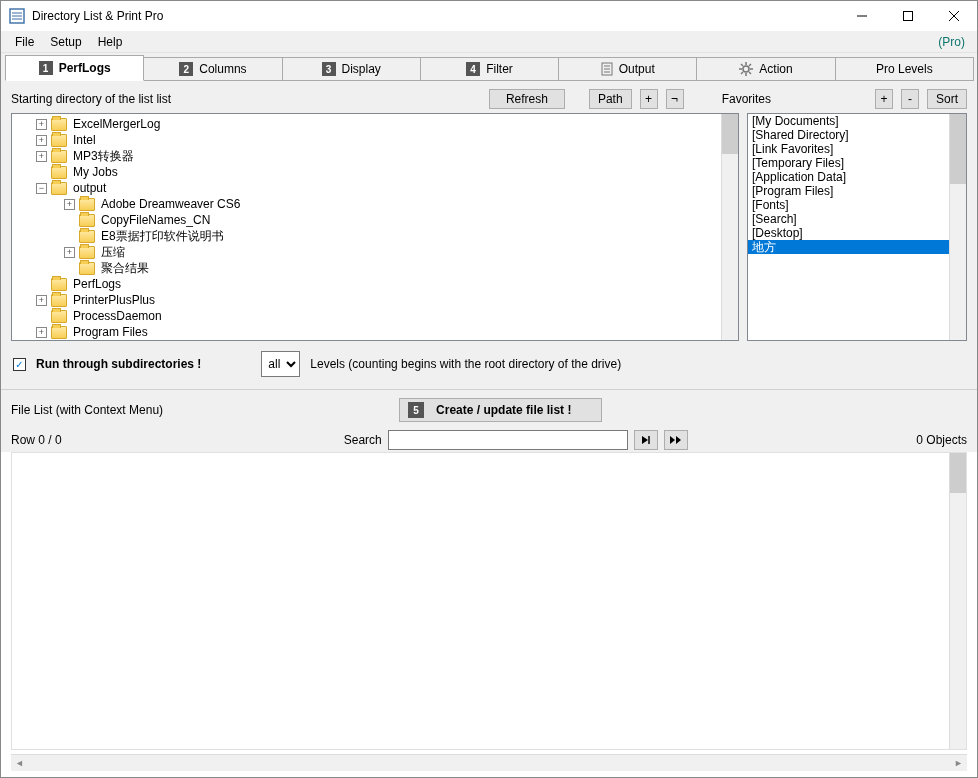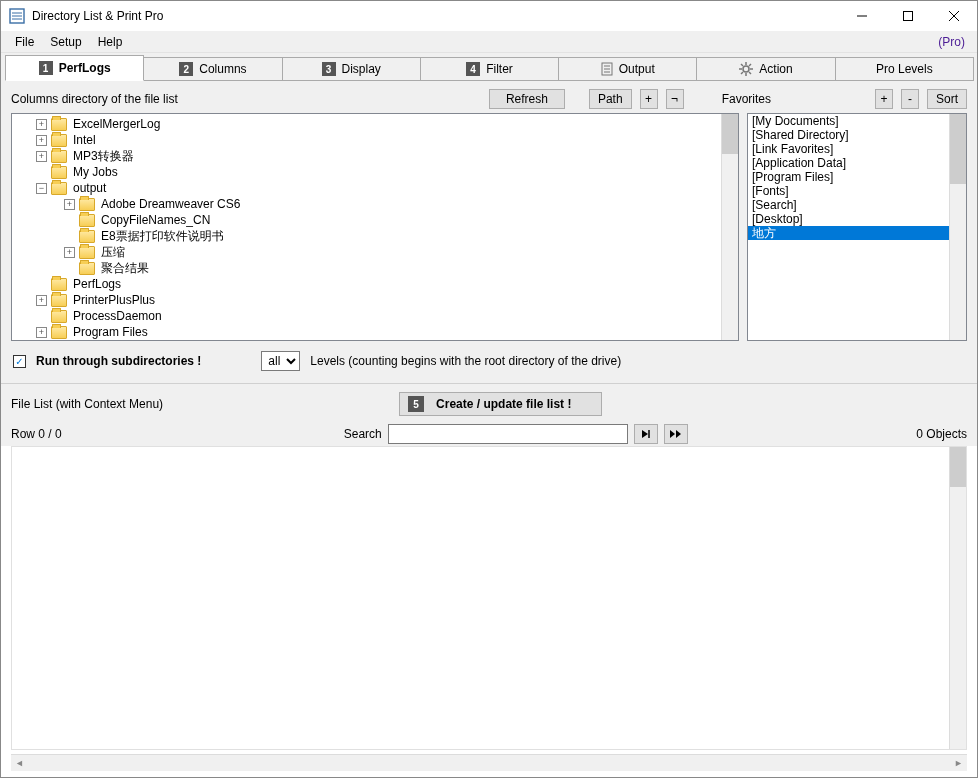--- a/index.html
+++ b/index.html
@@ -5,21 +5,21 @@
 * { box-sizing: border-box; margin: 0; padding: 0; font-family: "Segoe UI", Tahoma, sans-serif; font-size: 12px; }
 body { background: #fff; width: 978px; height: 778px; overflow: hidden; border: 1px solid #888; display: flex; flex-direction: column; }
 .titlebar { height: 30px; display: flex; align-items: center; padding: 0 0 0 8px; background: #fff; }
 .titlebar .appicon { width: 16px; height: 16px; margin-right: 7px; display:inline-flex; align-items:center; justify-content:center;}
 .titlebar .title { flex: 0 0 auto; }
 .titlebar .spacer { flex: 1; }
 .win-btns { display: flex; height: 100%; }
 .win-btn { width: 46px; display: flex; align-items: center; justify-content: center; }
 .menubar { height: 22px; display: flex; align-items: center; padding: 0 6px; background: #f0f0f0; border-bottom: 1px solid #e3e3e3; }
 .menubar .menu-item { padding: 2px 8px; }
-.menubar .pro-label { margin-left: auto; padding-right: 6px; color: #4c1d95; }
+.menubar .pro-label { margin-left: auto; padding-right: 6px; color: #0f766e; }
 .tabstrip { height: 28px; display: flex; align-items: flex-end; background: #f0f0f0; padding: 0 4px; }
 .tab { flex: 1; height: 24px; border: 1px solid #aaa; border-bottom: 1px solid #aaa; background: #f0f0f0; display: flex; align-items: center; justify-content: center; gap: 6px; position: relative; margin-right: -1px; cursor: default;}
 .tab.active { background: #fff; border-bottom: 1px solid #fff; height: 26px; z-index: 2; font-weight: bold;}
 .tab .num { background: #555; color: #fff; width: 14px; height: 14px; display: inline-flex; align-items: center; justify-content: center; font-size: 10px; font-weight: bold; }
 .tab .gear { display:inline-flex; }
 .tab .doc { display:inline-flex; }
 .content { background: #f0f0f0; padding: 8px 10px; display: flex; flex-direction: column; gap: 4px; }
 .row1 { display: flex; align-items: center; gap: 8px; }
 .label { white-space: nowrap; }
 .btn { background: #e1e1e1; border: 1px solid #adadad; padding: 1px 8px; height: 20px; display: inline-flex; align-items: center; justify-content: center; cursor: default;}
@@ -39,21 +39,21 @@
 .tree-label { padding: 0 2px; }
 .favbox { width: 220px; display: flex; flex-direction: column; }
 .fav-list { flex: 1; border: 1px solid #828790; background: #fff; overflow: hidden; display:flex;}
 .fav-inner { flex:1; overflow:auto; }
 .fav-item { padding: 0 4px; height: 14px; line-height: 14px; white-space:nowrap;}
 .fav-item.selected { background: #0078d7; color: #fff; }
 .fav-scroll { width: 17px; background: #f0f0f0; border-left: 1px solid #dcdcdc; display:flex; flex-direction:column;}
 .fav-scroll .scroll-thumb { flex: 0 0 70px; margin-top: 0; }
 .runrow { display: flex; align-items: center; gap: 10px; padding: 6px 2px 4px 2px;}
 .checkbox { width: 13px; height: 13px; border: 1px solid #333; display:inline-flex; align-items:center; justify-content:center; background:#fff; font-size:10px; color:#0078d7; }
-select { height: 20px; border: 1px solid #7a7a7a; background: #fff; padding: 0 2px;}
+select { height: 26px; border: 1px solid #7a7a7a; background: #fff; padding: 0 2px;}
 .hr { height: 1px; background: #d0d0d0; margin: 4px -10px; }
 .filelist-header { display:flex; align-items:center; gap: 8px; padding: 2px 0;}
 .big-btn { background:#e1e1e1; border:1px solid #adadad; height:24px; display:flex; align-items:center; gap:12px; padding: 0 30px 0 8px;}
 .big-btn .num { background:#555; color:#fff; width:16px; height:16px; display:inline-flex; align-items:center; justify-content:center; font-size:10px; font-weight:bold;}
 .big-btn .lbl { font-weight:bold; }
 .searchrow { display:flex; align-items:center; gap:6px; padding: 2px 0;}
 .text-input { border:1px solid #7a7a7a; background:#fff; height:20px; padding:0 4px; }
 .filelist-area { flex:1; margin: 0 10px 4px 10px; border:1px solid #e0e0e0; background:#fff; position:relative; overflow:hidden; display:flex;}
 .filelist-inner { flex:1; }
 .filelist-vscroll { width:17px; background:#f0f0f0; border-left:1px solid #dcdcdc; display:flex; flex-direction:column;}
@@ -151,21 +151,21 @@
       <span>Action</span>
     </div>
     <div class="tab">
       <span>Pro Levels</span>
     </div>
   </div>
 
 <div class="content">
 
   <div class="row1">
-    <span class="label">Columns directory of the file list</span>
+    <span class="label">Starting directory of the list list</span>
     <span style="flex:1"></span>
     <span class="btn" style="width:76px">Refresh</span>
     <span style="width:8px"></span>
     <span class="btn">Path</span>
     <span class="btn small">+</span>
     <span class="btn small">¬</span>
     <span style="width:22px"></span>
 
     <span class="label">Favorites</span>
     <span style="flex:0 0 88px"></span>
@@ -266,20 +266,21 @@
         <div class="scroll-thumb"></div>
           <div class="scroll-track"></div>
       </div>
     </div>
     <div class="favbox">
       <div class="fav-list">
         <div class="fav-inner" id="fav-inner">
             <div class="fav-item">[My Documents]</div>
             <div class="fav-item">[Shared Directory]</div>
             <div class="fav-item">[Link Favorites]</div>
+            <div class="fav-item">[Temporary Files]</div>
             <div class="fav-item">[Application Data]</div>
             <div class="fav-item">[Program Files]</div>
             <div class="fav-item">[Fonts]</div>
             <div class="fav-item">[Search]</div>
             <div class="fav-item">[Desktop]</div>
             <div class="fav-item selected">地方</div>
           </div>
         <div class="fav-scroll">
           <div class="scroll-thumb"></div>
             <div class="scroll-track"></div>

